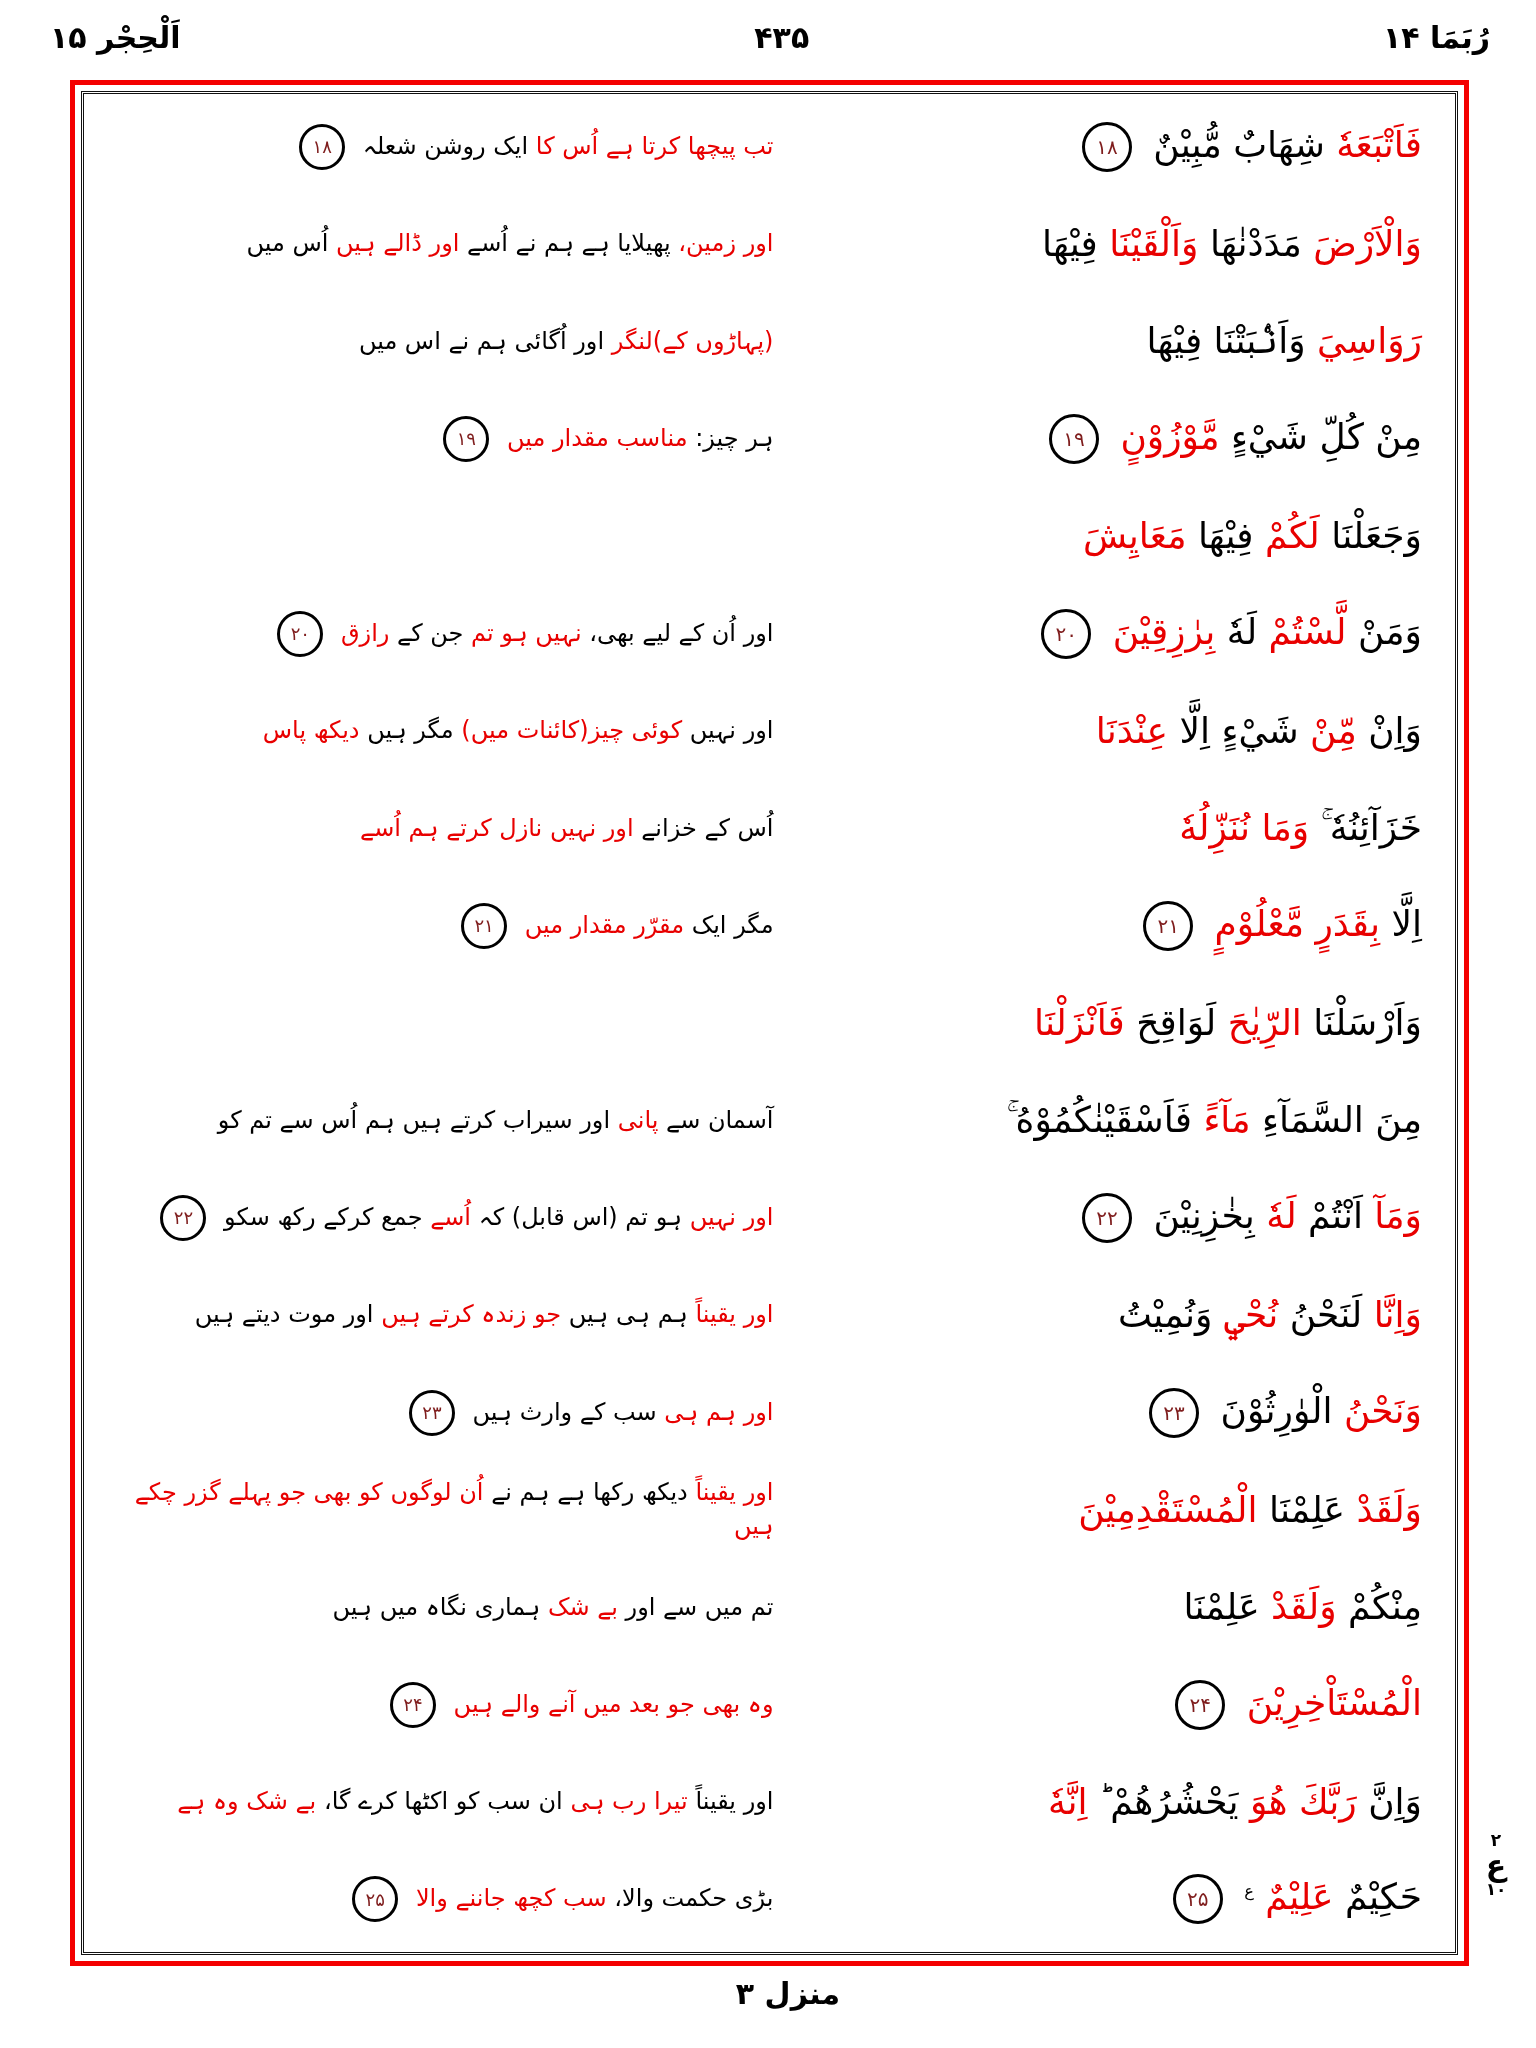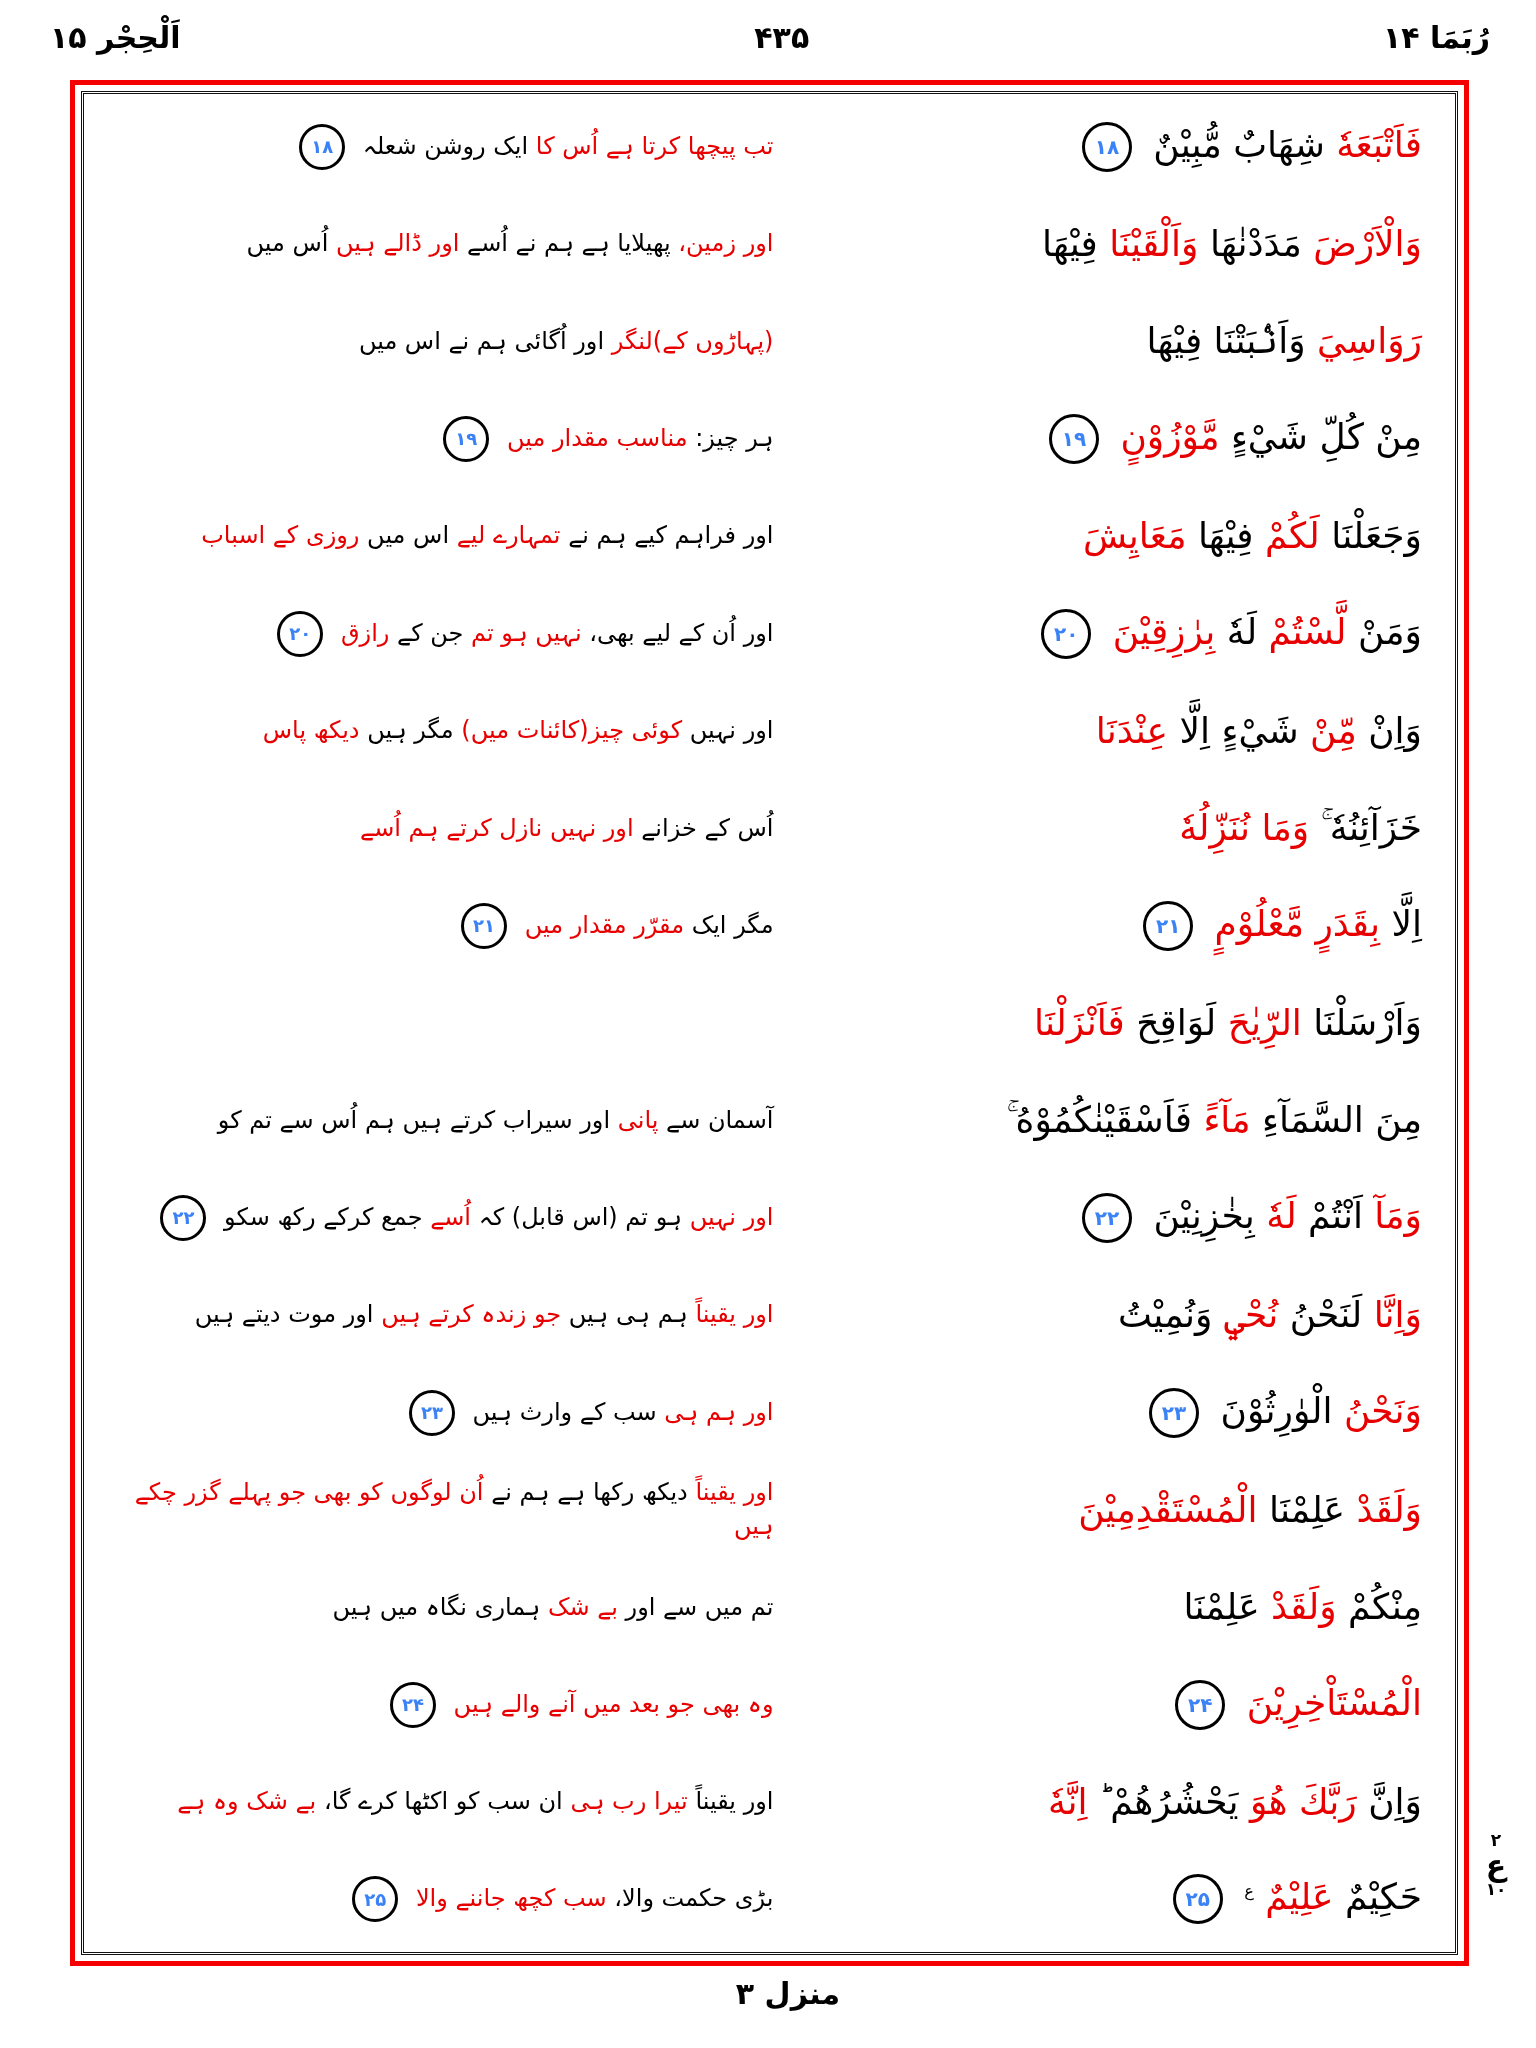--- a/index.html
+++ b/index.html
@@ -15,22 +15,22 @@
   .content{position:absolute;left:86px;right:92px;top:98px;bottom:100px;
            display:flex;flex-direction:column;justify-content:space-between;direction:rtl;}
   .row{display:flex;align-items:center;flex:1;min-height:0;}
   .cell{text-align:right;}
   .cell.arabic{width:46%;padding:0 22px 0 14px;font-size:36px;line-height:1.3;}
   .cell.urdu{width:54%;padding:0 54px 0 6px;font-size:24px;line-height:1.4;}
   .seg.black{color:#000;}
   .seg.red{color:var(--accent-red,#e80000);}
   .seg.sup{font-size:0.45em;vertical-align:super;}
   .vcircle{display:inline-flex;align-items:center;justify-content:center;
-           border:3px solid #000;border-radius:50%;margin:0 10px;color:#3b82f6;
-           font-weight:bold;flex:none;vertical-align:middle;}
+           border:3px solid #000;border-radius:50%;margin:0 10px;color:#7f1d1d;
+           font-weight:normal;flex:none;vertical-align:middle;}
   .cell.arabic .vcircle{width:44px;height:44px;font-size:20px;}
   .cell.urdu .vcircle{width:40px;height:40px;font-size:18px;}
   .ruku-marker{position:absolute;right:14px;top:1832px;width:52px;display:flex;
                flex-direction:column;align-items:center;line-height:1.05;
                font-size:17px;font-weight:bold;}
   .ruku-marker .ain{font-size:30px;}
   .footer{position:absolute;left:0;right:0;top:1976px;text-align:center;
           font-size:30px;font-weight:bold;margin-left:40px;}
 </style>
 </head>
@@ -60,21 +60,20 @@
       <div class="row">
         <div class="cell arabic"><span class="seg red">رَوَاسِيَ</span> <span class="seg black">وَاَنْۢبَتْنَا فِيْهَا</span> </div>
         <div class="cell urdu"><span class="seg red">(پہاڑوں کے)لنگر</span> <span class="seg black">اور اُگائی ہم نے اس میں</span> </div>
       </div>
       <div class="row">
         <div class="cell arabic"><span class="seg black">مِنْ كُلِّ شَيْءٍ</span> <span class="seg red">مَّوْزُوْنٍ</span> <span class="vcircle">۱۹</span></div>
         <div class="cell urdu"><span class="seg black">ہر چیز:</span> <span class="seg red">مناسب مقدار میں</span> <span class="vcircle">۱۹</span></div>
       </div>
       <div class="row">
         <div class="cell arabic"><span class="seg black">وَجَعَلْنَا</span> <span class="seg red">لَكُمْ</span> <span class="seg black">فِيْهَا</span> <span class="seg red">مَعَايِشَ</span> </div>
-        <div class="cell urdu"><span class="seg black">اور فراہم کیے ہم نے</span> <span class="seg red">تمہارے لیے</span> <span class="seg black">اس میں</span> <span class="seg red">روزی کے اسباب</span> </div>
       </div>
       <div class="row">
         <div class="cell arabic"><span class="seg black">وَمَنْ</span> <span class="seg red">لَّسْتُمْ</span> <span class="seg black">لَهٗ</span> <span class="seg red">بِرٰزِقِيْنَ</span> <span class="vcircle">۲۰</span></div>
         <div class="cell urdu"><span class="seg black">اور اُن کے لیے بھی،</span> <span class="seg red">نہیں ہو تم</span> <span class="seg black">جن کے</span> <span class="seg red">رازق</span> <span class="vcircle">۲۰</span></div>
       </div>
       <div class="row">
         <div class="cell arabic"><span class="seg black">وَاِنْ</span> <span class="seg red">مِّنْ</span> <span class="seg black">شَيْءٍ اِلَّا</span> <span class="seg red">عِنْدَنَا</span> </div>
         <div class="cell urdu"><span class="seg black">اور نہیں</span> <span class="seg red">کوئی چیز(کائنات میں)</span> <span class="seg black">مگر ہیں</span> <span class="seg red">دیکھ پاس</span> </div>
       </div>
       <div class="row">

